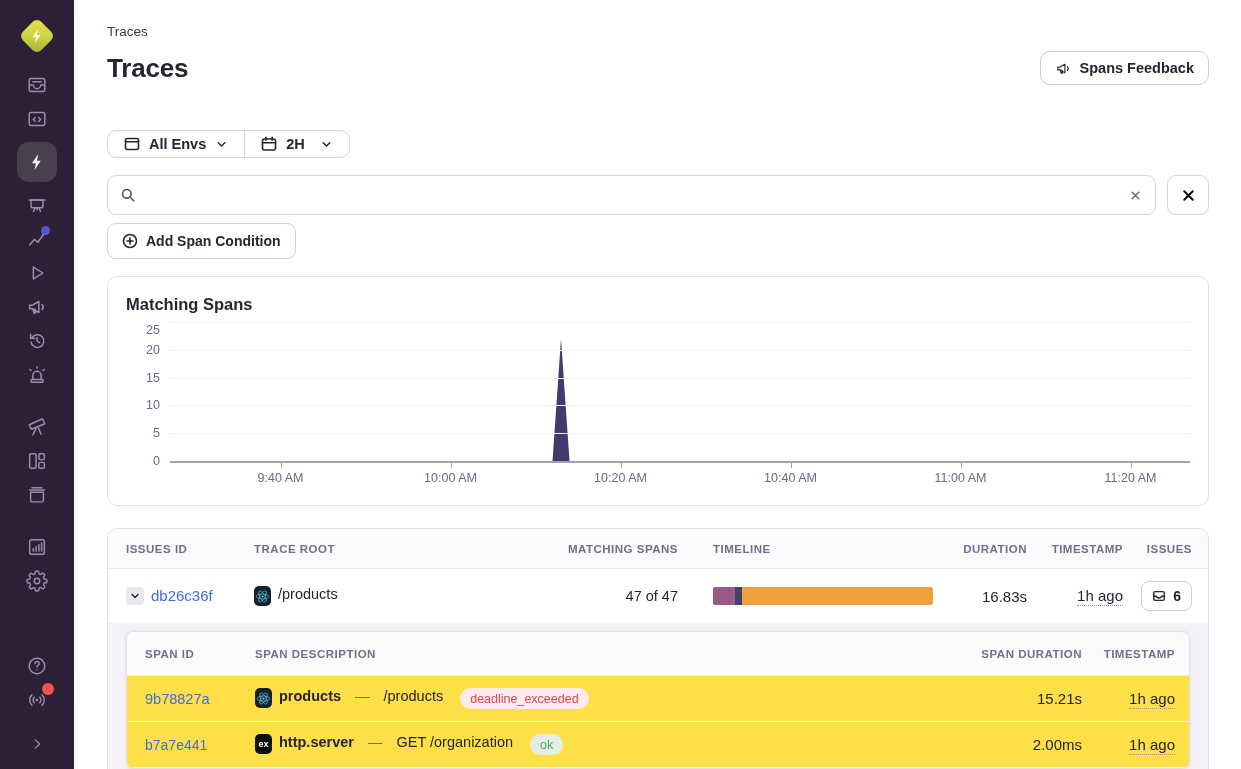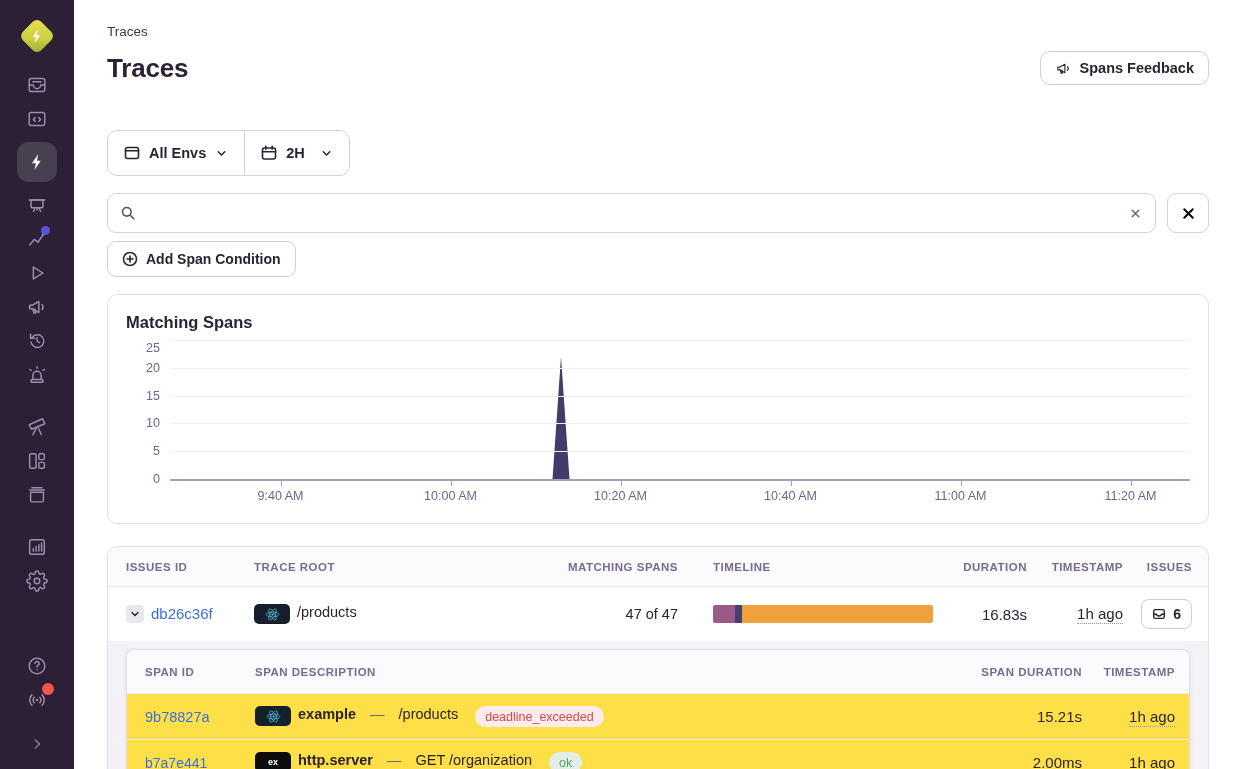--- a/index.html
+++ b/index.html
@@ -26,21 +26,21 @@
   
   .main { margin-left:74px; padding:0 32px 0 33px; }
   .crumbs { padding-top:24px; font-size:13.5px; color:#3d3450; }
   .page-head { display:flex; justify-content:space-between; align-items:center; margin-top:12px; }
   .page-title { font-size:26px; font-weight:700; letter-spacing:-.2px; }
   .btn { background:#fff; border:1px solid #d2ccdb; border-radius:10px; font-weight:700;
     font-size:14.5px; color:#2b2233; display:inline-flex; align-items:center; gap:8px; cursor:pointer;
     font-family:"Liberation Sans",sans-serif; }
   .feedback-btn { height:34px; padding:0 14px; }
 
-  .filters { margin-top:45px; display:inline-flex; height:46px; border:1px solid #d6d1dd;
+  .filters { margin-top:45px; display:inline-flex; height:28px; border:1px solid #d6d1dd;
     border-radius:10px; align-items:center; background:#fff; }
   .fseg { display:flex; align-items:center; gap:9px; padding:0 16px; font-weight:700; font-size:14.5px; cursor:pointer; }
   .fdivider { width:1px; align-self:stretch; background:#d6d1dd; }
 
   .search-row { display:flex; margin-top:17px; gap:11px; align-items:center; }
   .where-pill { width:240px; height:38px; border-radius:10px; background:#ece8f8; color:#695cc8;
     font-weight:700; font-size:15px; display:flex; align-items:center; justify-content:center; }
   .searchbar { flex:1; height:40px; border:1px solid #d6d1dd; border-radius:9px; background:#fff;
     display:flex; align-items:center; gap:8px; padding:0 12px; }
   .token { font-family:"DejaVu Sans Mono", monospace; font-size:13px; background:#e9f1fd;
@@ -72,21 +72,21 @@
     align-items:center; padding:0 18px; }
   .thead { height:40px; background:#fbfafc; border-bottom:1px solid #e8e4ed; }
   .th { font-size:11.5px; font-weight:700; color:#776c8e; letter-spacing:.5px; white-space:nowrap; }
   .right { text-align:right; justify-self:end; }
   .timeline-head { padding-left:35px; }
   .trow { height:54px; background:#fff; }
   .cell-flex { display:flex; gap:7px; }
   .chev-toggle { width:18px; height:18px; border-radius:4px; background:#eae7ef; border:none;
     display:flex; align-items:center; justify-content:center; cursor:pointer; color:#2b2233; }
   .link { color:#3d6edd; font-size:15px; text-decoration:none; cursor:pointer; }
-  .plat-icon { width:36px; height:20px; border-radius:5px; background:#16202b; display:flex;
+  .plat-icon { width:17px; height:20px; border-radius:5px; background:#16202b; display:flex;
     align-items:center; justify-content:center; flex:none; }
   .plat-icon.express { background:#0c0c0c; color:#fff; font-weight:700; font-size:9px; }
   .root-label { font-size:14.5px; }
   .num { font-size:14.5px; }
   .tl-bar { margin-left:35px; width:220px; height:18px; display:flex; border-radius:2px; overflow:hidden; }
   .tl-bar .seg { height:100%; }
   .dur { font-size:15px; }
   .ts { font-size:15px; border-bottom:1px dotted #9a93a9; padding-bottom:1px; }
   .issues-badge { height:30px; padding:0 10px; gap:7px; border-radius:8px; font-size:14px; justify-self:end; }
 
@@ -412,21 +412,21 @@
           <a class="link" style="font-size:14.5px">9b78827a</a>
           <span class="cell-flex">
             <span class="plat-icon">
               <svg width="15" height="15" viewBox="0 0 24 24" fill="none" stroke="#5ed3f3" stroke-width="1">
                 <ellipse cx="12" cy="12" rx="10" ry="4"></ellipse>
                   <ellipse cx="12" cy="12" rx="10" ry="4" transform="rotate(60 12 12)"></ellipse>
                   <ellipse cx="12" cy="12" rx="10" ry="4" transform="rotate(120 12 12)"></ellipse>
                   <circle cx="12" cy="12" r="1.7" fill="#5ed3f3" stroke="none"></circle>
                 </svg>
             </span>
-            <span class="op">example</span>
+            <span class="op">products</span>
             <span class="sep">—</span>
             <span class="desc">/products</span>
             <span class="pill" style="background: rgb(252, 235, 236); color: rgb(214, 73, 77);">deadline_exceeded</span>
           </span>
           <span><span class="span-track"><div class="fill" style="left: 0%; width: 93%; background: rgb(154, 90, 136);"></div></span></span>
           <span class="dur right">15.21s</span>
           <span class="right"><span class="ts">1h ago</span></span>
         </div>
 
         <div class="span-grid srow">

